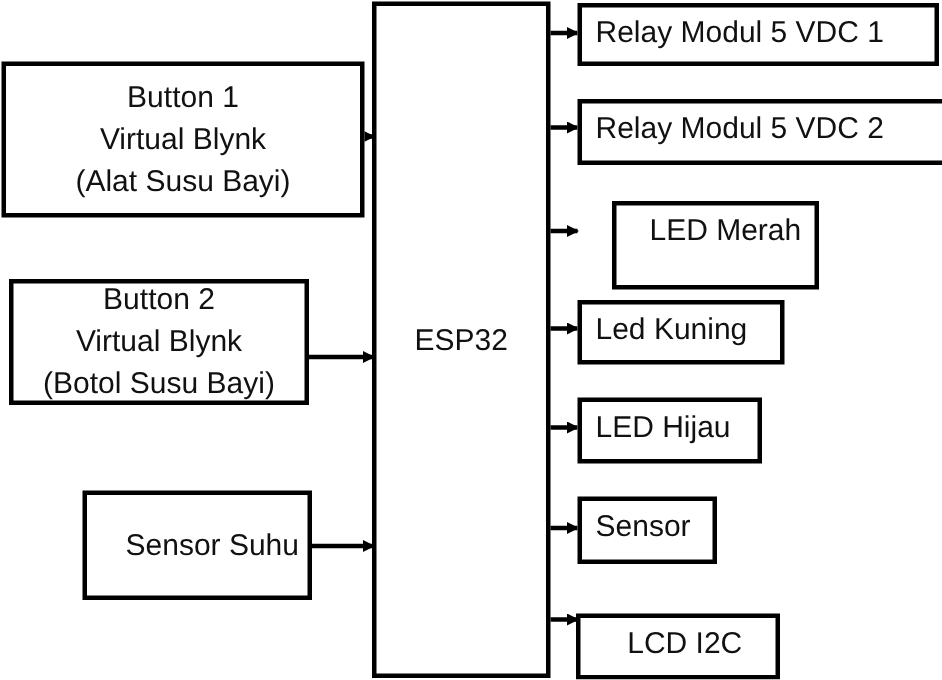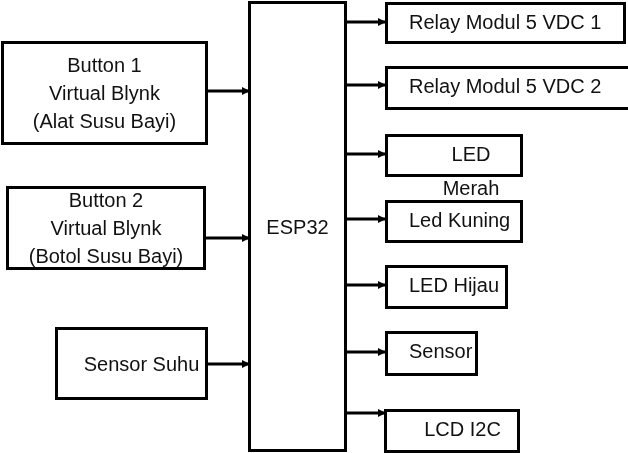--- a/index.html
+++ b/index.html
@@ -2,21 +2,21 @@
 <html><head>
 <meta charset="utf-8">
 <style>
   html, body { margin:0; padding:0; background:#ffffff; }
   body { width:628px; height:453px; position:relative; overflow:hidden;
          font-family:"Liberation Sans", "DejaVu Sans", sans-serif; color:#111; }
   .box { position:absolute; box-sizing:border-box; border:3px solid #000; background:#fff;
          display:flex; flex-direction:column; align-items:center; justify-content:center;
          text-align:center; font-size:20px; line-height:28px; }
   .box.out { justify-content:flex-start; align-items:flex-start; padding-left:9px; font-size:20px; }
-  .box.out span { line-height:34px;margin-left:12px; }
+  .box.out span { line-height:34px; }
   svg.wires { position:absolute; left:0; top:0; }
 </style>
 </head>
 <body>
 
 <svg class="wires" width="628" height="453">
   <defs>
     <marker id="arr" markerWidth="8" markerHeight="8" refX="7" refY="4" orient="auto" markerUnits="userSpaceOnUse">
       <path d="M0,0 L8,4 L0,8 z" fill="#000"></path>
     </marker>
@@ -28,47 +28,47 @@
 
   <line x1="345" y1="22" x2="385" y2="22" stroke="#000" stroke-width="3" marker-end="url(#arr)"></line>
   <line x1="345" y1="85" x2="385" y2="85" stroke="#000" stroke-width="3" marker-end="url(#arr)"></line>
   <line x1="345" y1="154" x2="385" y2="154" stroke="#000" stroke-width="3" marker-end="url(#arr)"></line>
   <line x1="345" y1="219" x2="385" y2="219" stroke="#000" stroke-width="3" marker-end="url(#arr)"></line>
   <line x1="345" y1="285" x2="385" y2="285" stroke="#000" stroke-width="3" marker-end="url(#arr)"></line>
   <line x1="345" y1="352" x2="385" y2="352" stroke="#000" stroke-width="3" marker-end="url(#arr)"></line>
   <line x1="345" y1="413" x2="385" y2="413" stroke="#000" stroke-width="3" marker-end="url(#arr)"></line>
 </svg>
 
-<div class="box" style="left:1px; top:41px; width:207px; height:104px;">
+<div class="box" style="left:1px; top:41px; width:242px; height:104px;">
   <span>Button 1</span>
   <span>Virtual Blynk</span>
   <span>(Alat Susu Bayi)</span>
 </div>
 
 <div class="box" style="left:6px; top:186px; width:200px; height:84px;">
   <span>Button 2</span>
   <span>Virtual Blynk</span>
   <span>(Botol Susu Bayi)</span>
 </div>
 
 <div class="box" style="left:55px; top:327px; width:153px; height:73px;padding-left:20px;">
   <span>Sensor Suhu</span>
 </div>
 
-<div class="box" style="left:248px; top:1px; width:99px; height:451px;">
+<div class="box" style="left:248px; top:1px; width:119px; height:451px;">
   <span>ESP32</span>
 </div>
 
 <div class="box out" style="left:385px; top:2px; width:241px; height:42px;">
   <span>Relay Modul 5 VDC 1</span>
 </div>
 <div class="box out" style="left:385px; top:66px; width:267px; height:44px;">
   <span>Relay Modul 5 VDC 2</span>
 </div>
-<div class="box out" style="left:385px; top:134px; width:138px; height:43px;padding-left:22px;">
+<div class="box out" style="left:408px; top:134px; width:138px; height:59px;padding-left:22px;">
   <span>LED Merah</span>
 </div>
 <div class="box out" style="left:385px; top:200px; width:138px; height:43px;">
   <span>Led Kuning</span>
 </div>
 <div class="box out" style="left:385px; top:265px; width:123px; height:44px;">
   <span>LED Hijau</span>
 </div>
 <div class="box out" style="left:385px; top:331px; width:93px; height:45px;">
   <span>Sensor</span>

